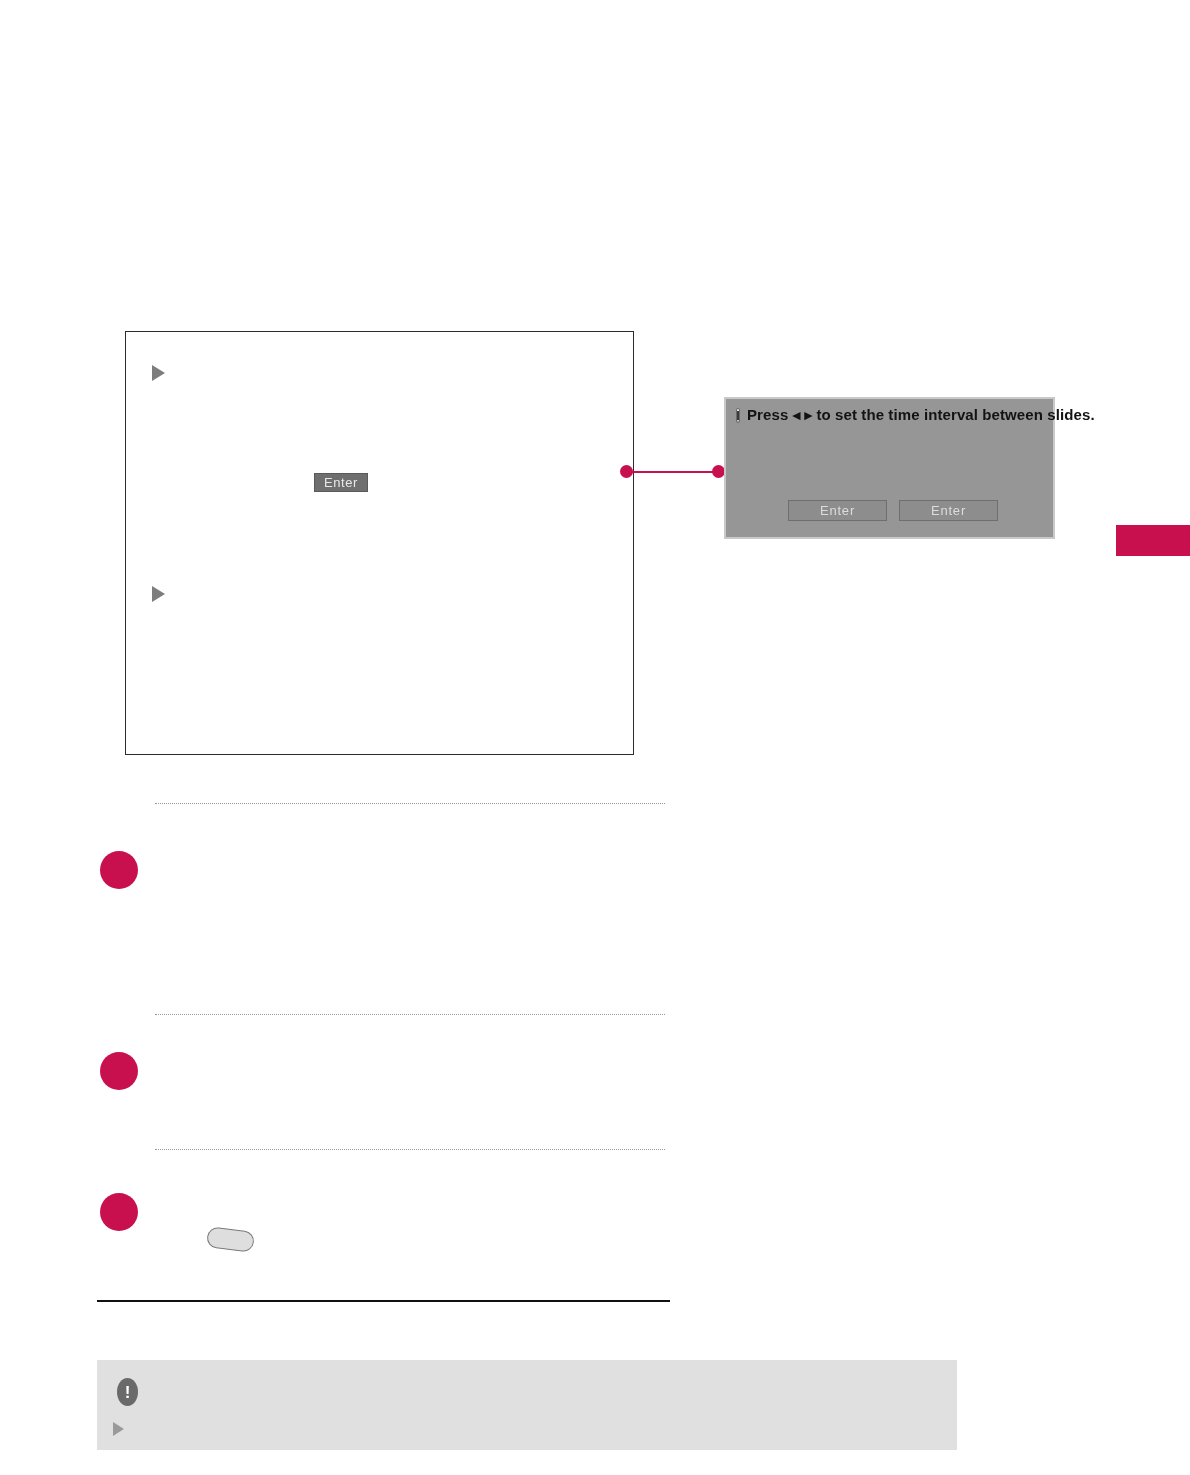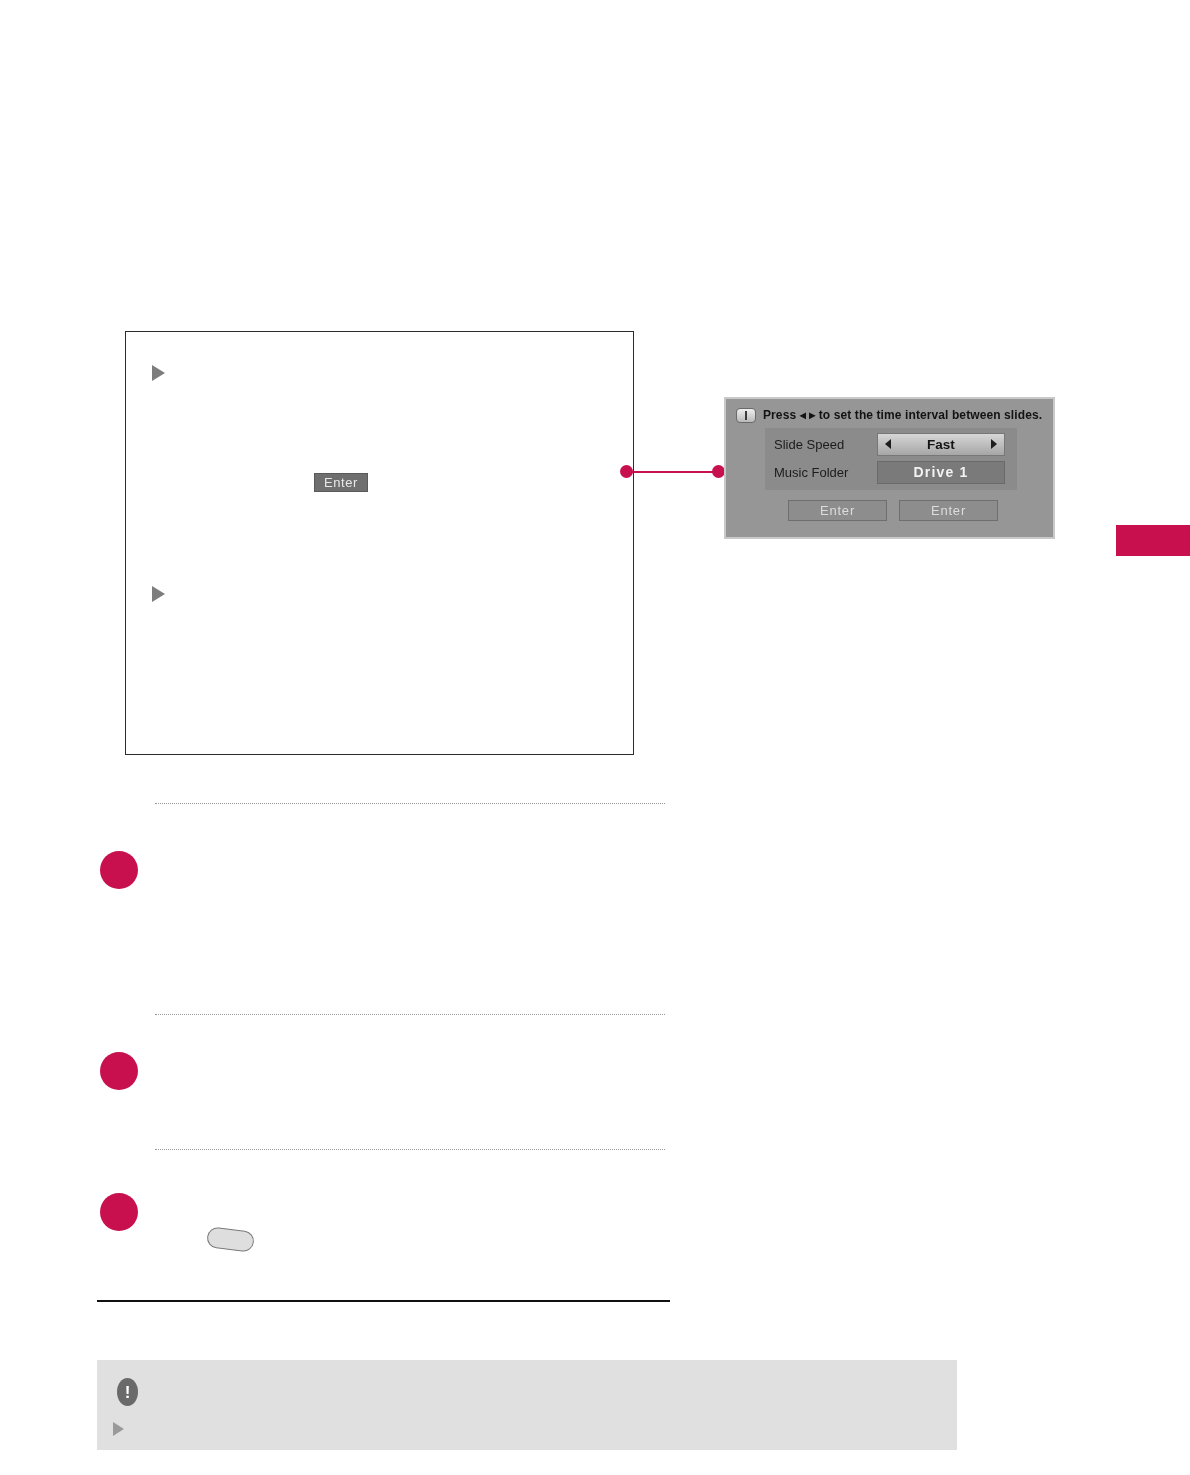--- a/index.html
+++ b/index.html
@@ -120,21 +120,21 @@
     justify-content: center;
   }
   #osd-info-icon i {
     display: block;
     width: 2px;
     height: 9px;
     background: #3a3a3a;
     font-style: normal;
   }
   #osd-header-text {
-    font-size: 12px;
+    font-size: 15px;
     color: #131313;
     font-weight: bold;
     white-space: nowrap;
     letter-spacing: 0.1px;
   }
 
   #osd-fields {
     position: absolute;
     left: 39px;
     top: 29px;
@@ -337,37 +337,20 @@
 
 <div class="abs" id="osd-dialog">
 
   <div id="osd-header">
     <span id="osd-info-icon">
         <i></i>
       </span>
     <span id="osd-header-text">Press ◂ ▸ to set the time interval between slides.</span>
   </div>
 
-  <div id="osd-fields">
-
-    <div class="osd-row" id="osd-row-speed">
-      <span class="osd-label">Slide Speed</span>
-      <span class="osd-value-spin">
-        <span class="arrow-left"></span>
-        <span class="spin-text">Fast</span>
-        <span class="arrow-right"></span>
-      </span>
-    </div>
-
-    <div class="osd-row" id="osd-row-folder">
-      <span class="osd-label">Music Folder</span>
-      <span class="osd-value-box">Drive 1</span>
-    </div>
-
-  </div>
 
   <div id="osd-buttons">
     <div class="osd-button">Enter</div>
     <div class="osd-button">Enter</div>
   </div>
 
 </div>
 
 <div class="abs dotted-rule" id="dotted-1"></div>
 <div class="abs dotted-rule" id="dotted-2"></div>

